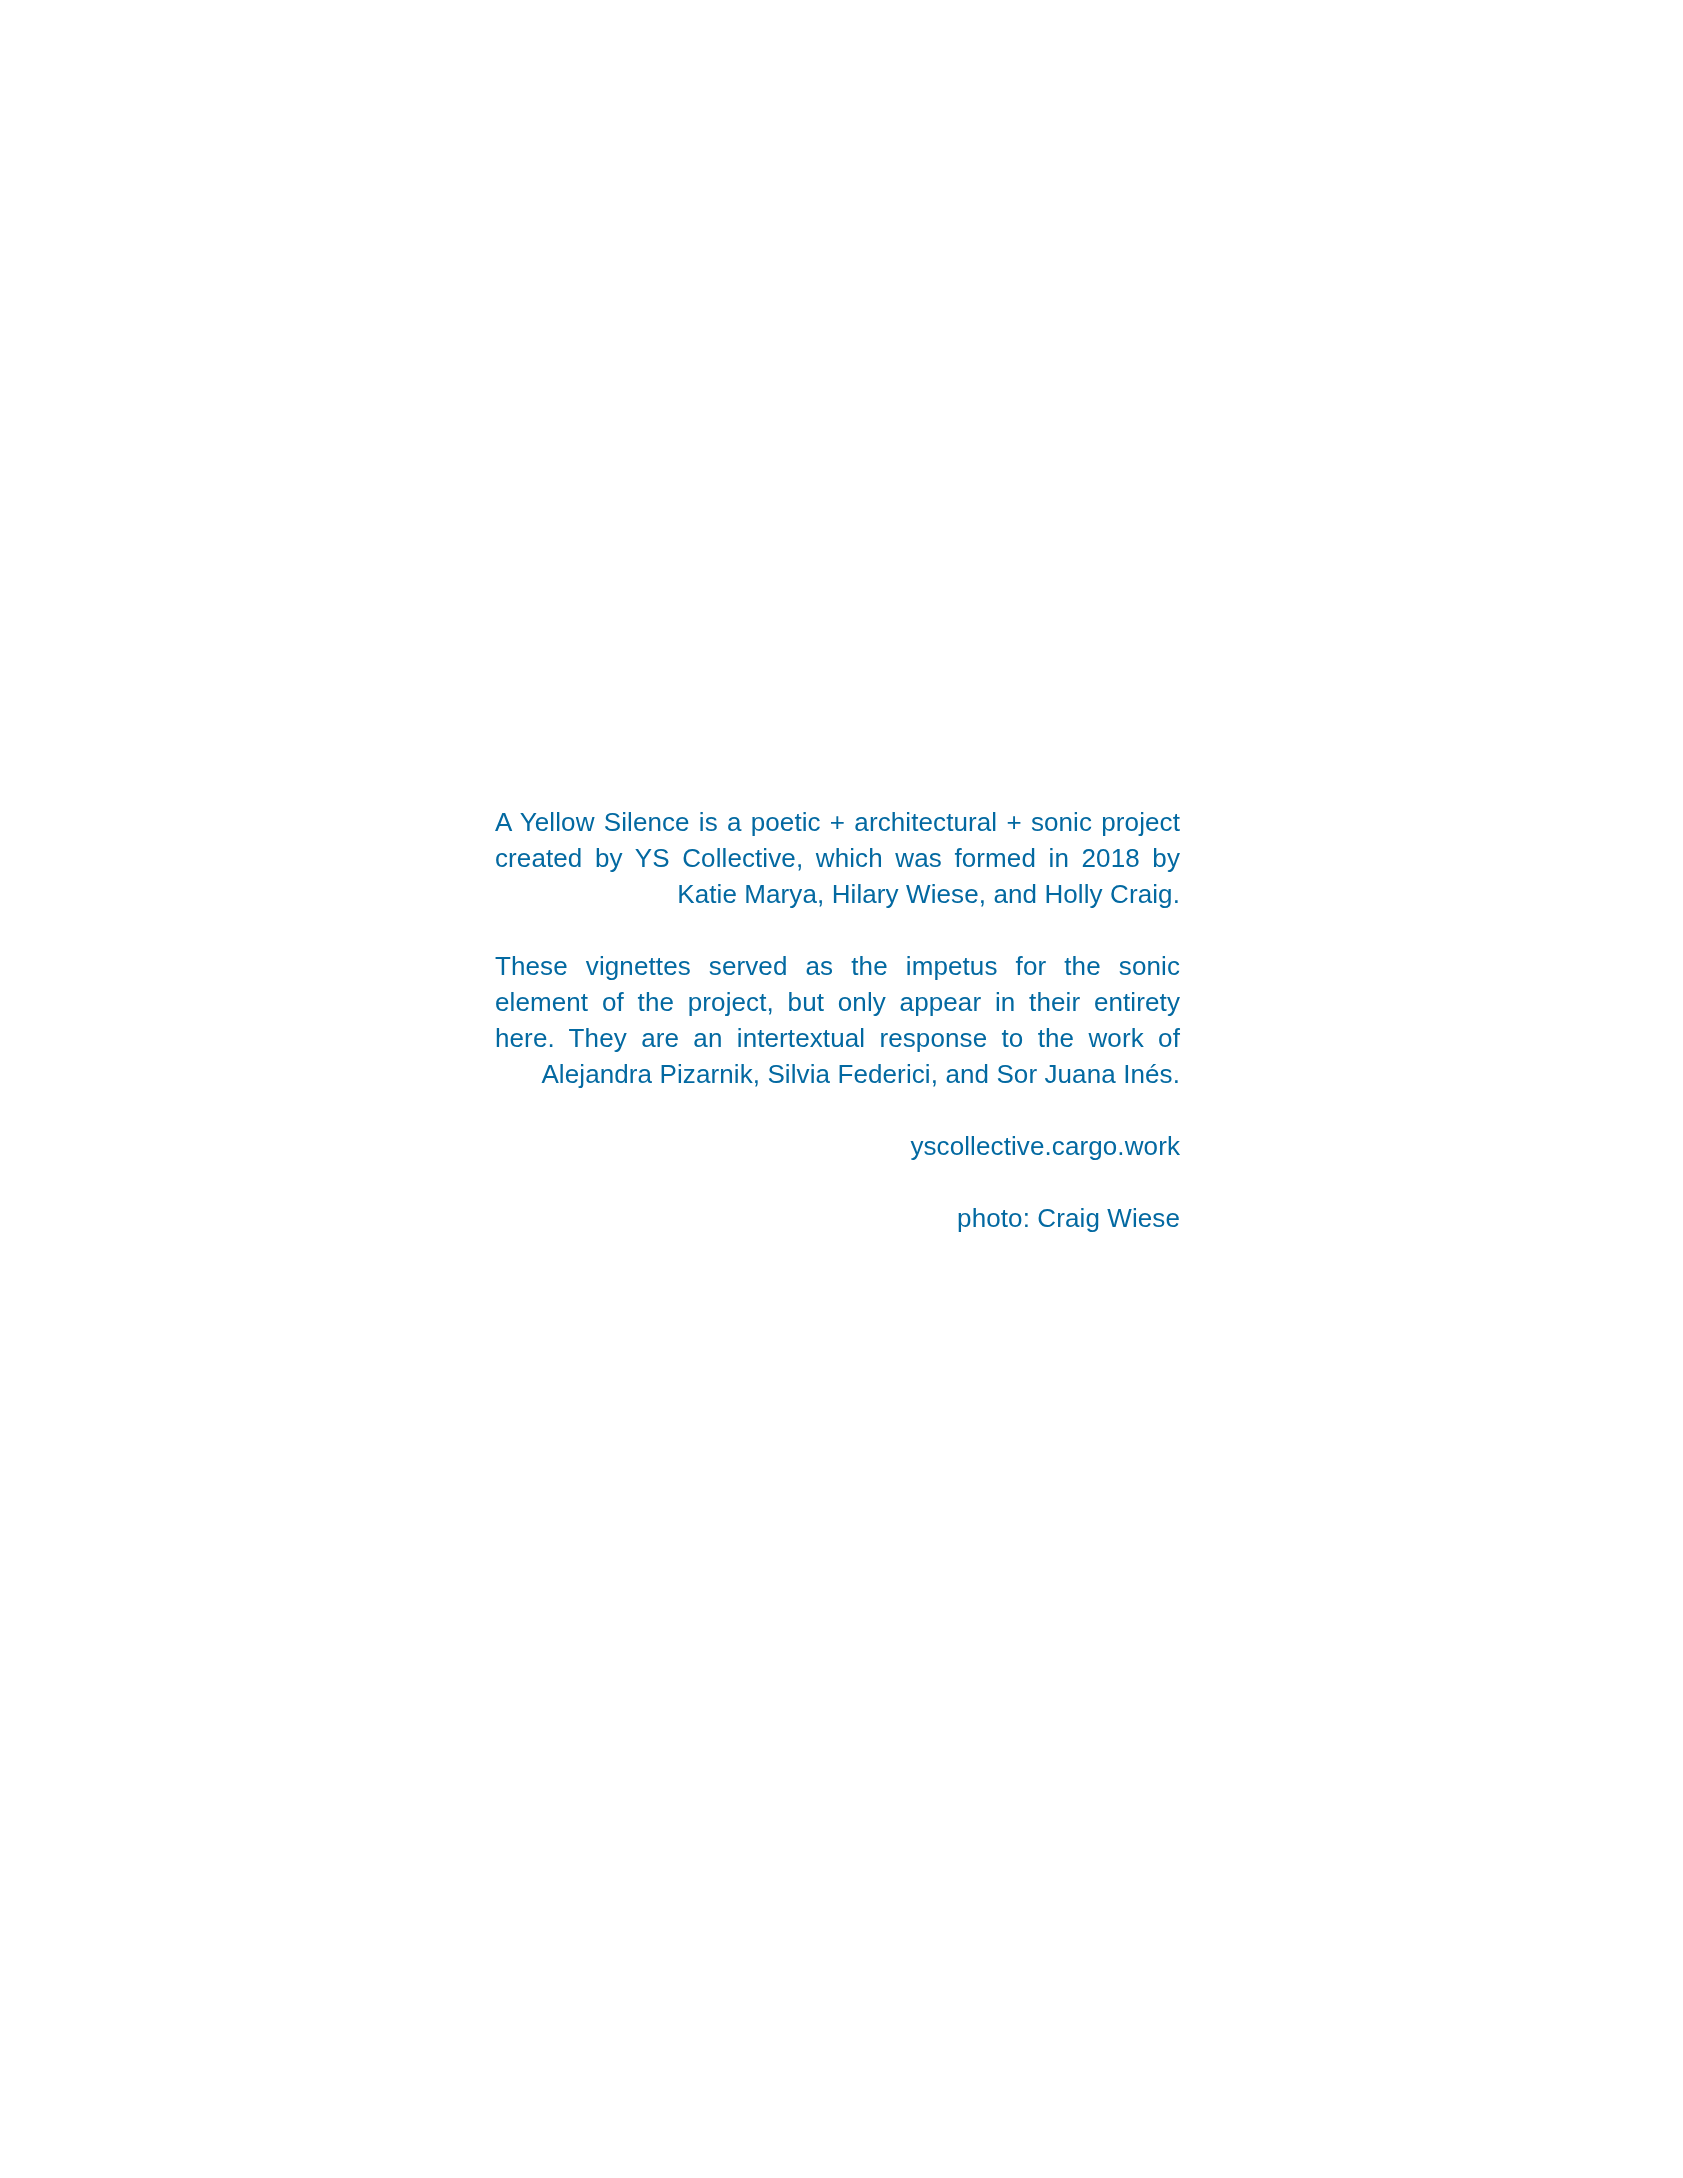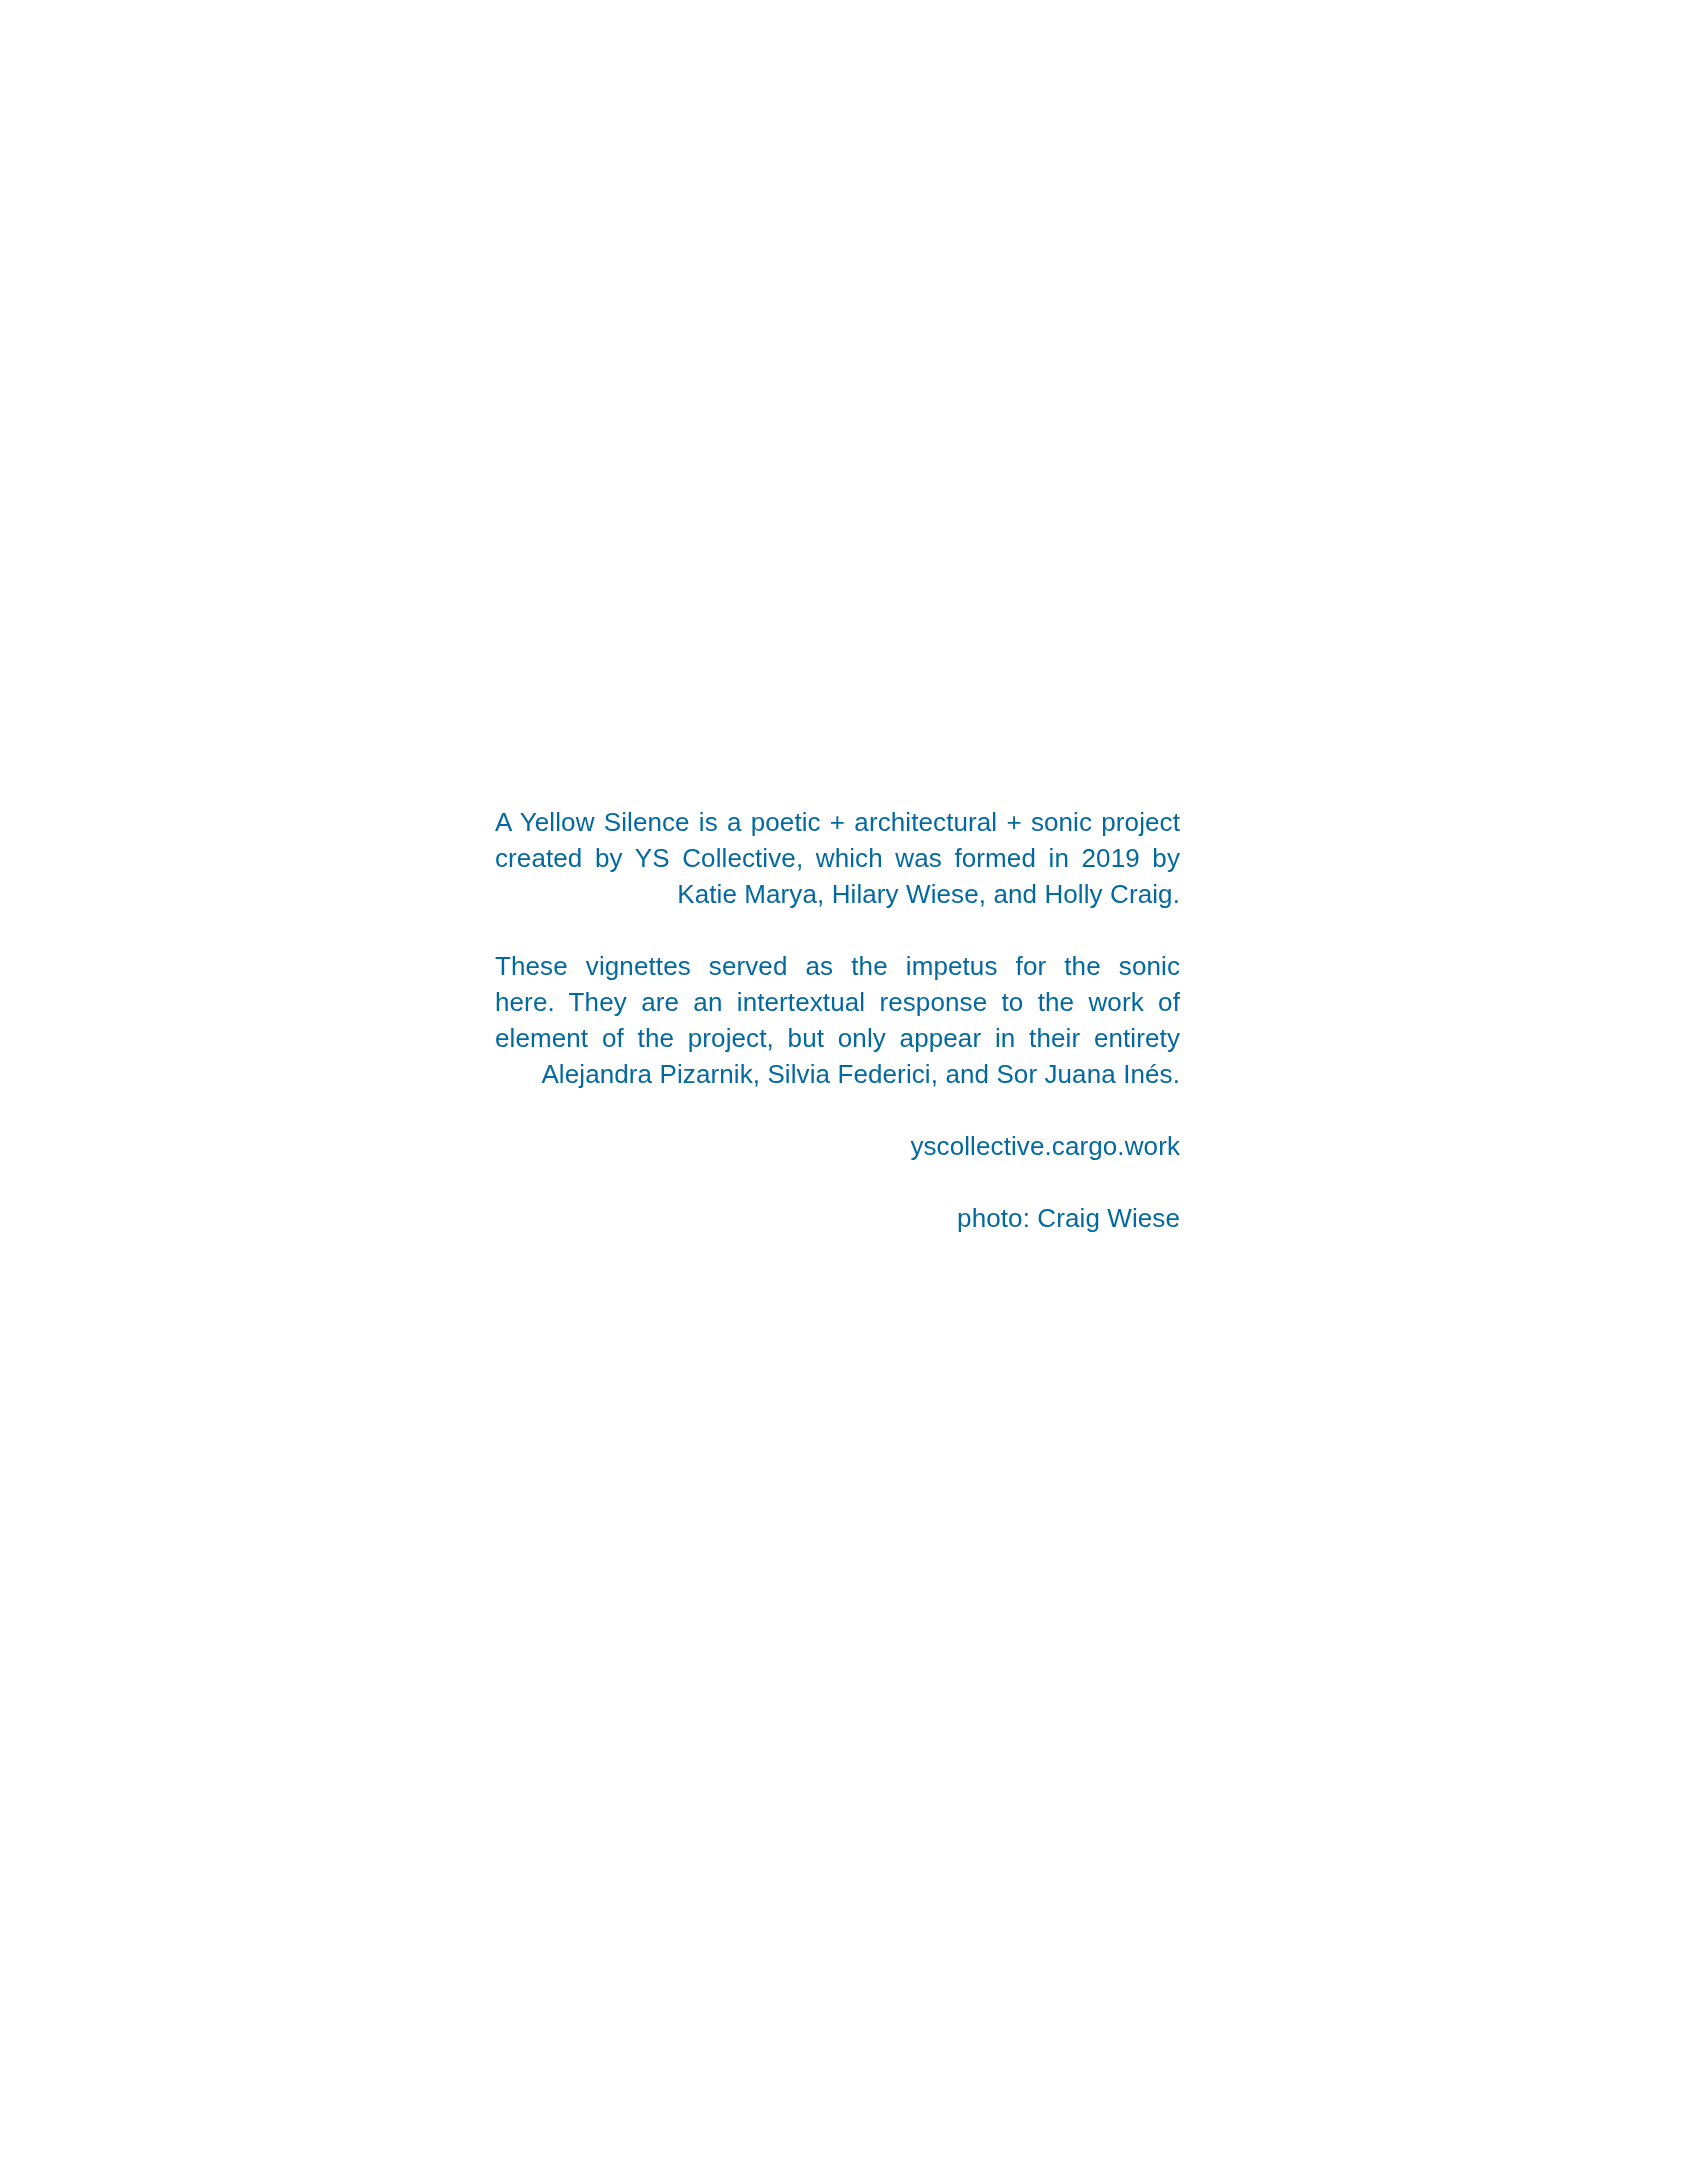--- a/index.html
+++ b/index.html
@@ -40,27 +40,27 @@
     text-align-last: justify;
   }
 </style>
 </head>
 <body>
 
 <div class="page">
   <div class="text-block">
     <div class="para">
         <div class="line just">A Yellow Silence is a poetic + architectural + sonic project</div>
-        <div class="line just">created by YS Collective, which was formed in 2019 by</div>
+        <div class="line just">created by YS Collective, which was formed in 2018 by</div>
         <div class="line">Katie Marya, Hilary Wiese, and Holly Craig.</div>
       </div>
     <div class="para">
         <div class="line just">These vignettes served as the impetus for the sonic</div>
+        <div class="line just">element of the project, but only appear in their entirety</div>
         <div class="line just">here. They are an intertextual response to the work of</div>
-        <div class="line just">element of the project, but only appear in their entirety</div>
         <div class="line">Alejandra Pizarnik, Silvia Federici, and Sor Juana Inés.</div>
       </div>
     <div class="para">
         <div class="line">yscollective.cargo.work</div>
       </div>
     <div class="para">
         <div class="line">photo: Craig Wiese</div>
       </div>
   </div>
 </div>

